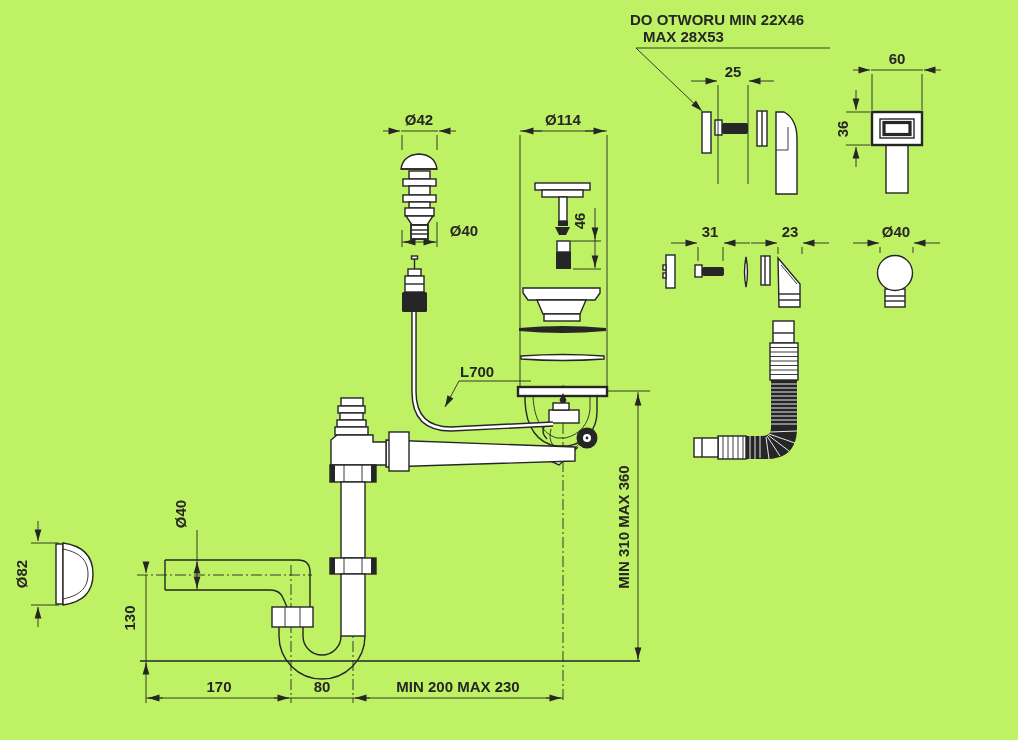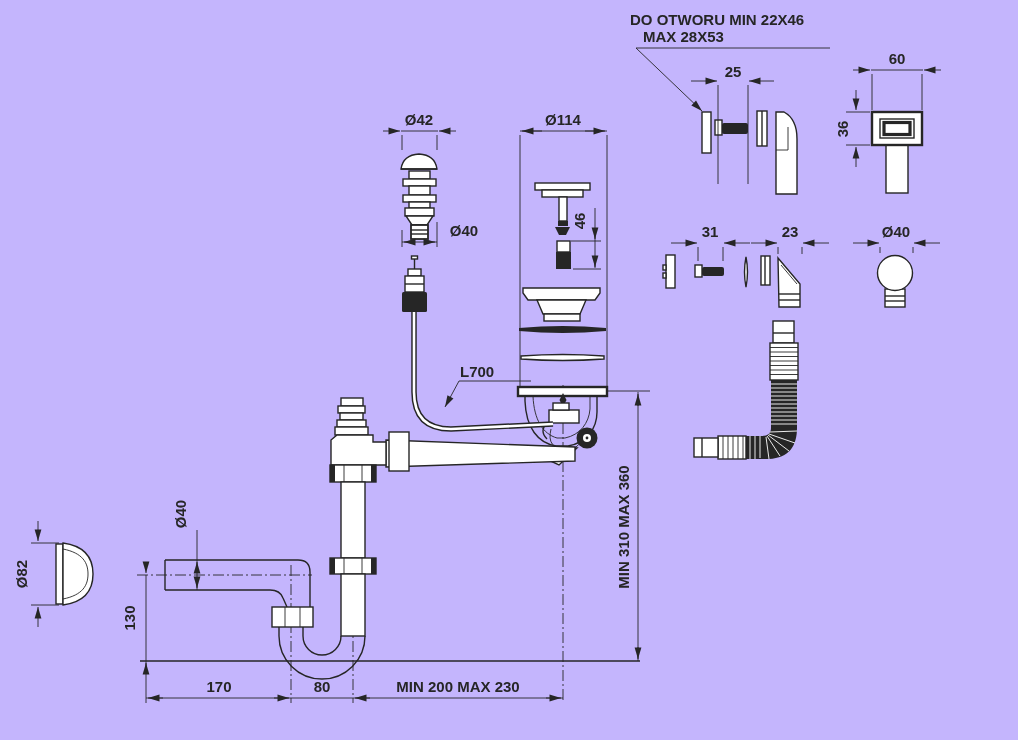--- a/index.html
+++ b/index.html
@@ -1,16 +1,16 @@
 <!DOCTYPE html>
 <html><head>
 <meta charset="utf-8">
 <style>
   html,body{margin:0;padding:0;background:#fff;}
-  .canvas{position:relative;width:1018px;height:740px;background:#c4b5fd;overflow:hidden;
+  .canvas{position:relative;width:1018px;height:740px;background:#bef264;overflow:hidden;
           font-family:"Liberation Sans",sans-serif;}
   svg{position:absolute;left:0;top:0;}
   svg text{font-family:"Liberation Sans",sans-serif;font-weight:bold;fill:#262626;}
   .dim{font-size:15px;}
   .note{font-size:15px;}
   .ln{stroke:#262626;stroke-width:1.4;fill:none;}
   .thin{stroke:#262626;stroke-width:0.9;fill:none;}
   .heavy{stroke:#262626;stroke-width:2.4;fill:none;}
   .filldark{fill:#262626;stroke:none;}
   .wht{fill:#ffffff;}

